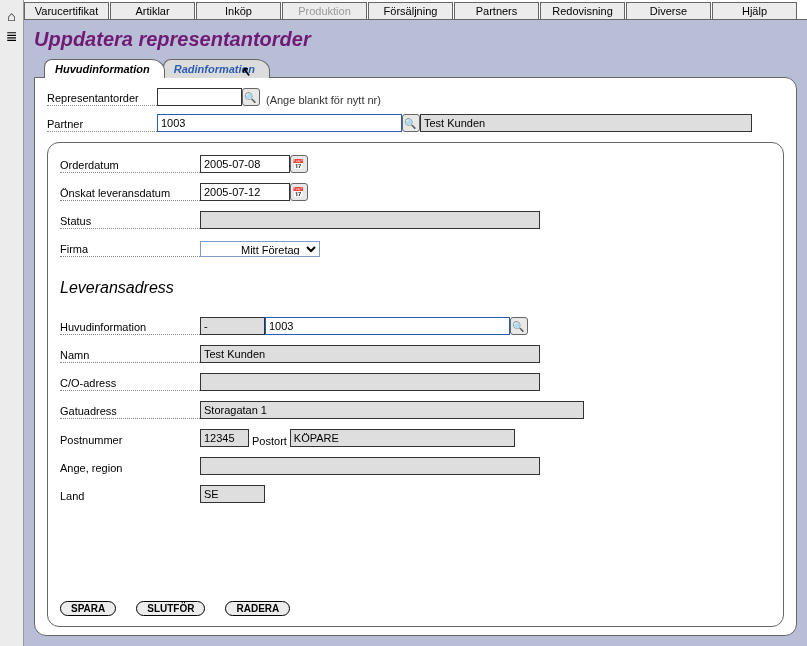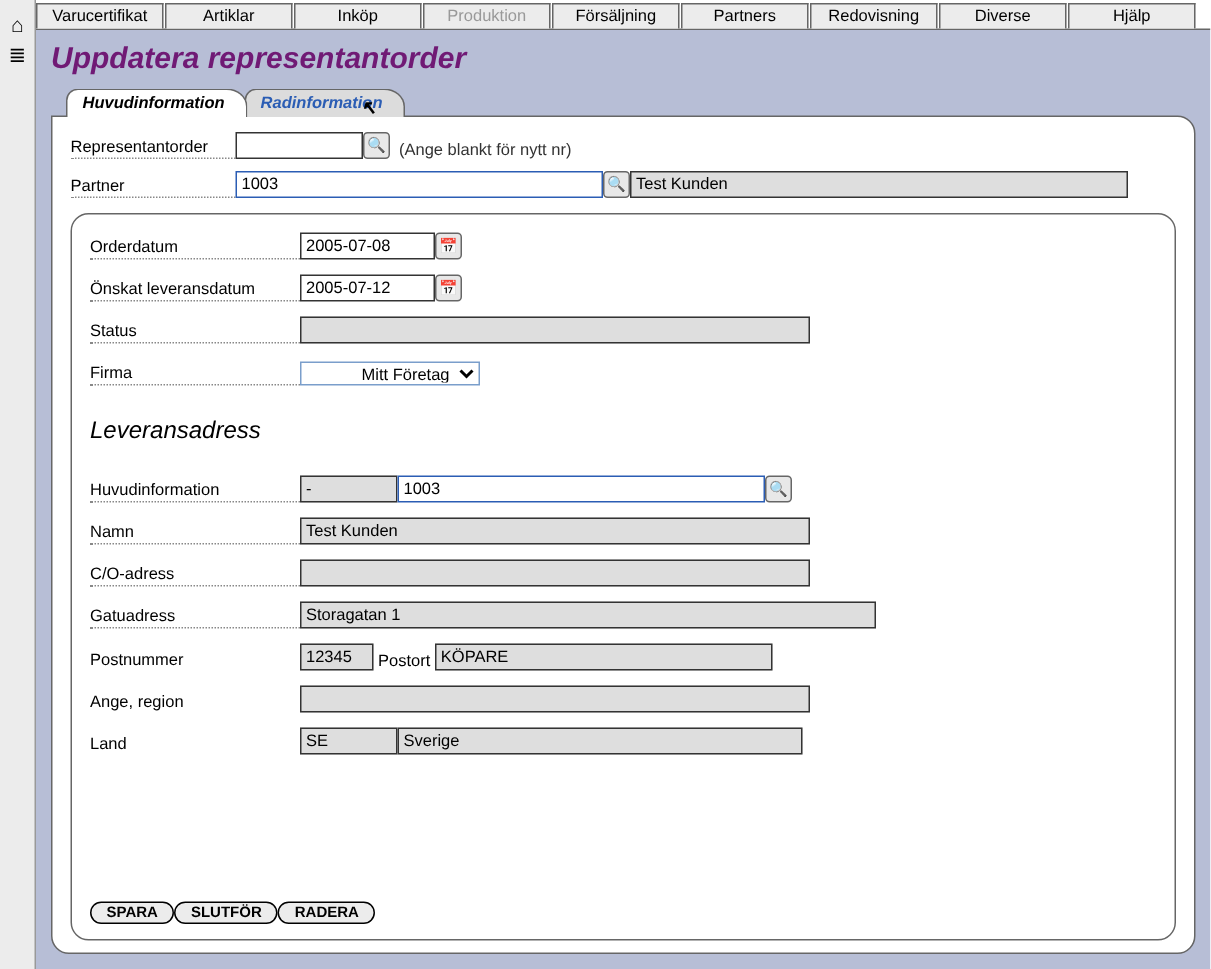--- a/index.html
+++ b/index.html
@@ -131,21 +131,21 @@
     flex-direction: column;
     gap: 8px;
   }
   .subpanel h2 {
     font-size: 16px;
     font-style: italic;
     font-weight: normal;
     margin: 14px 0 10px 0;
   }
   select.fld { height: 16px; background: #fff; border: 1px solid #7a9ecb; padding-left: 36px; }
-  .actions { display: flex; margin-top: auto; padding-top: 10px; }
+  .actions { display: flex; gap: 20px; margin-top: auto; padding-top: 10px; }
   .actbtn {
     border: 1.5px solid #000;
     border-radius: 10px;
     background: #ececec;
     padding: 1px 10px;
     font-size: 10px;
     font-weight: bold;
     cursor: pointer;
   }
   .sublabel { font-size: 11px; margin: 0 3px; }
@@ -258,21 +258,20 @@
           </div>
 
           <div class="row">
             <span class="lbl nodash">Ange, region</span>
             <input class="fld" style="width: 340px;" readonly="" value="">
           </div>
 
           <div class="row">
             <span class="lbl nodash">Land</span>
             <input class="fld" style="width: 65px;" readonly="" value="SE">
-            <input class="fld" style="width: 270px;" readonly="" value="Sverige">
           </div>
 
           <div class="actions">
             <button class="actbtn">SPARA</button>
             <button class="actbtn">SLUTFÖR</button>
             <button class="actbtn">RADERA</button>
           </div>
 
         </div>
 

